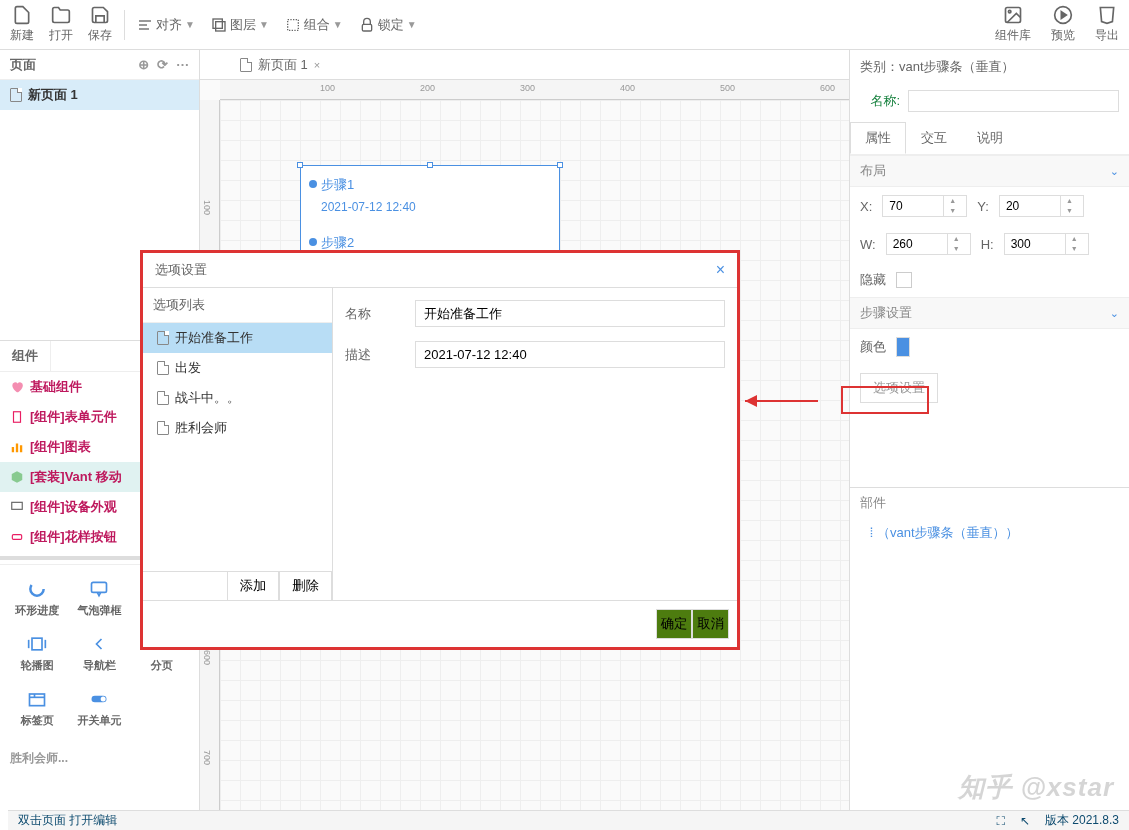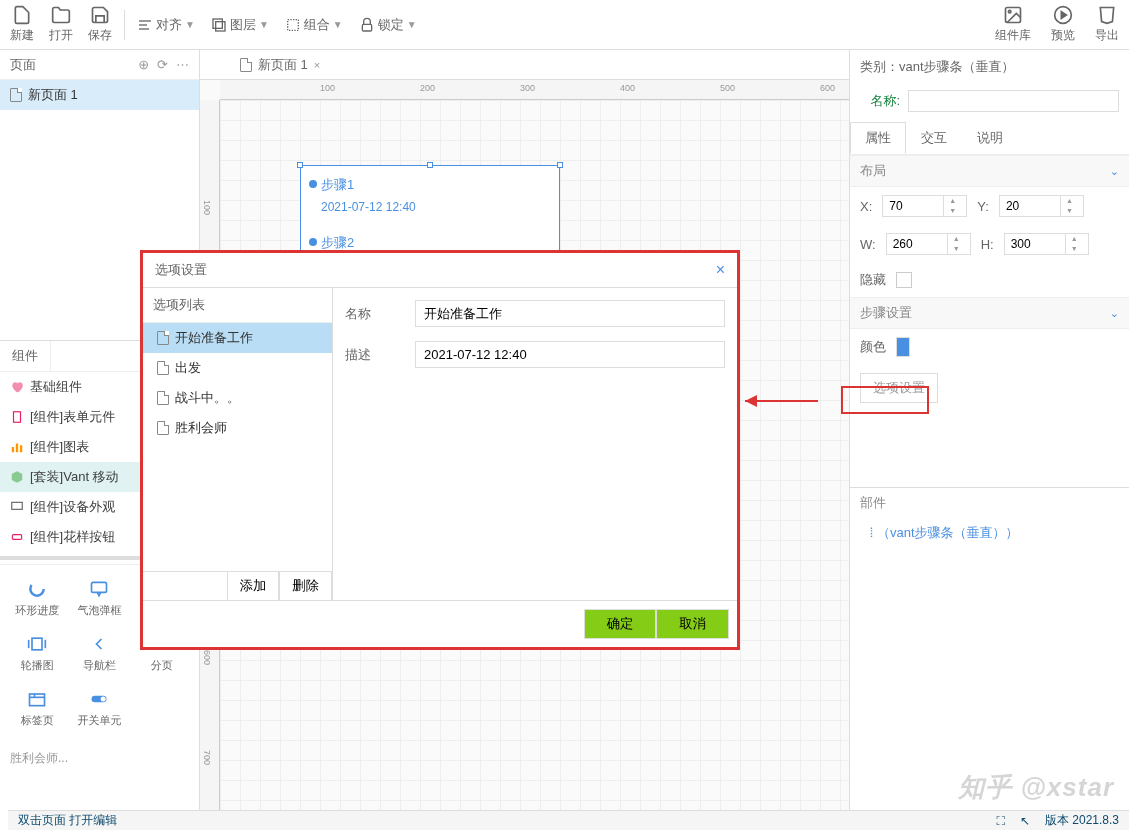--- a/index.html
+++ b/index.html
@@ -7,31 +7,31 @@
 .toolbar { height: 50px; border-bottom: 1px solid #ddd; display: flex; align-items: center; padding: 0 10px; }
 .tb-group { display: flex; gap: 15px; }
 .tb-btn { display: flex; flex-direction: column; align-items: center; justify-content: center; cursor: pointer; color: #666; font-size: 12px; }
 .tb-btn svg { width: 20px; height: 20px; margin-bottom: 2px; }
 .tb-sep { width: 1px; height: 30px; background: #ddd; margin: 0 12px; }
 .tb-drop { display: flex; align-items: center; gap: 3px; color: #666; cursor: pointer; }
 .tb-drop svg { width: 16px; height: 16px; }
 .tb-drop .chev { font-size: 10px; color: #999; }
 .tb-right { margin-left: auto; display: flex; gap: 20px; }
 .main { display: flex; height: 760px; }
-.left-panel { width: 200px; border-right: 1px solid #ddd; display: flex; flex-direction: column; }
+.left-panel { width: 200px; border-right: 1px solid #ddd; display: flex; flex-direction: column; font-weight: bold; }
 .panel-hdr { height: 30px; display: flex; align-items: center; padding: 0 10px; border-bottom: 1px solid #eee; color: #666; font-size: 13px; }
 .panel-hdr .icons { margin-left: auto; display: flex; gap: 8px; color: #999; }
 .page-list { flex: none; height: 260px; }
 .page-item { padding: 6px 10px; background: #d8ecf9; display: flex; align-items: center; gap: 6px; cursor: pointer; }
 .comp-panel { border-top: 1px solid #ddd; }
 .comp-tabs { display: flex; border-bottom: 1px solid #eee; }
 .comp-tab { padding: 6px 12px; color: #666; border-right: 1px solid #eee; cursor: pointer; }
 .comp-tab.active { background: #fff; }
 .comp-list { }
-.comp-cat { padding: 6px 10px; display: flex; align-items: center; gap: 6px; cursor: pointer; color: #404040; }
+.comp-cat { padding: 6px 10px; display: flex; align-items: center; gap: 6px; cursor: pointer; color: #be185d; }
 .comp-cat.active { background: #e0f2f1; }
 .comp-cat .ico { width: 14px; height: 14px; }
 .widget-grid { display: grid; grid-template-columns: repeat(3, 1fr); gap: 4px; padding: 8px; border-top: 1px solid #eee; }
 .widget { display: flex; flex-direction: column; align-items: center; gap: 4px; padding: 6px; font-size: 11px; color: #666; cursor: pointer; }
 .widget svg { width: 20px; height: 20px; }
 .canvas-area { flex: 1; background: #fafafa; position: relative; overflow: hidden; }
 .tab-bar { height: 30px; background: #fff; border-bottom: 1px solid #ddd; display: flex; align-items: center; padding-left: 30px; }
 .tab { display: flex; align-items: center; gap: 6px; padding: 4px 10px; color: #666; cursor: pointer; }
 .tab .close { color: #999; font-size: 11px; }
 .ruler-h { position: absolute; top: 30px; left: 20px; right: 0; height: 20px; background: #f5f5f5; border-bottom: 1px solid #ccc; font-size: 9px; color: #999; overflow: hidden; }
@@ -76,21 +76,21 @@
 .dlg-item.active { background: #b8ddf5; }
 .dlg-left-ft { border-top: 1px solid #ddd; display: flex; justify-content: flex-end; }
 .dlg-left-ft button { border: 1px solid #ddd; background: #fff; padding: 5px 12px; cursor: pointer; border-top: none; border-bottom: none; }
 .dlg-right { flex: 1; padding: 12px; }
 .form-row { display: flex; align-items: center; margin-bottom: 14px; }
 .form-row label { width: 70px; color: #666; }
 .form-row input[type=text] { flex: 1; border: 1px solid #ddd; padding: 5px 8px; font-size: 13px; }
 .chk { width: 18px; height: 18px; background: #4a90e2; display: flex; align-items: center; justify-content: center; cursor: pointer; }
 .chk::after { content: '✓'; color: #fff; font-size: 13px; }
 .dlg-ft { padding: 8px; display: flex; justify-content: flex-end; gap: 0; }
-.dlg-ft button { border: 1px solid #ddd; background: #84cc16; padding: 5px 22px; cursor: pointer; font-family: Liberation Serif, serif; }
+.dlg-ft button { border: 1px solid #ddd; background: #4d7c0f; padding: 5px 4px; cursor: pointer; font-family: Liberation Serif, serif; }
 .arrow { position: absolute; left: 745px; top: 395px; width: 85px; height: 12px; z-index: 90; }
 .arrow-line { position: absolute; top: 5px; left: 0; right: 12px; height: 2px; background: #d33; }
 .arrow-head { position: absolute; left: 0; top: 0; width: 0; height: 0; border-right: 12px solid #d33; border-top: 6px solid transparent; border-bottom: 6px solid transparent; }
 .highlight-box { position: absolute; right: 200px; top: 386px; width: 88px; height: 28px; border: 2px solid #d33; z-index: 50; pointer-events: none; }
 .statusbar { position: absolute; bottom: 0; left: 8px; right: 0; height: 20px; background: #f5f5f5; border-top: 1px solid #ddd; display: flex; align-items: center; padding: 0 10px; font-size: 12px; color: #0c4a6e; }
 .statusbar .right { margin-left: auto; display: flex; gap: 15px; align-items: center; }
 .watermark { position: absolute; right: 15px; bottom: 25px; font-size: 26px; color: rgba(150,150,150,0.4); font-style: italic; font-weight: bold; letter-spacing: 1px; }
 .file-ico { width: 12px; height: 14px; border: 1px solid #888; border-radius: 1px; position: relative; }
 .file-ico::after { content: ''; position: absolute; right: -1px; top: -1px; width: 4px; height: 4px; background: #fff; border-left: 1px solid #888; border-bottom: 1px solid #888; }
 .update-txt { padding: 8px 10px; color: #999; font-size: 12px; }

